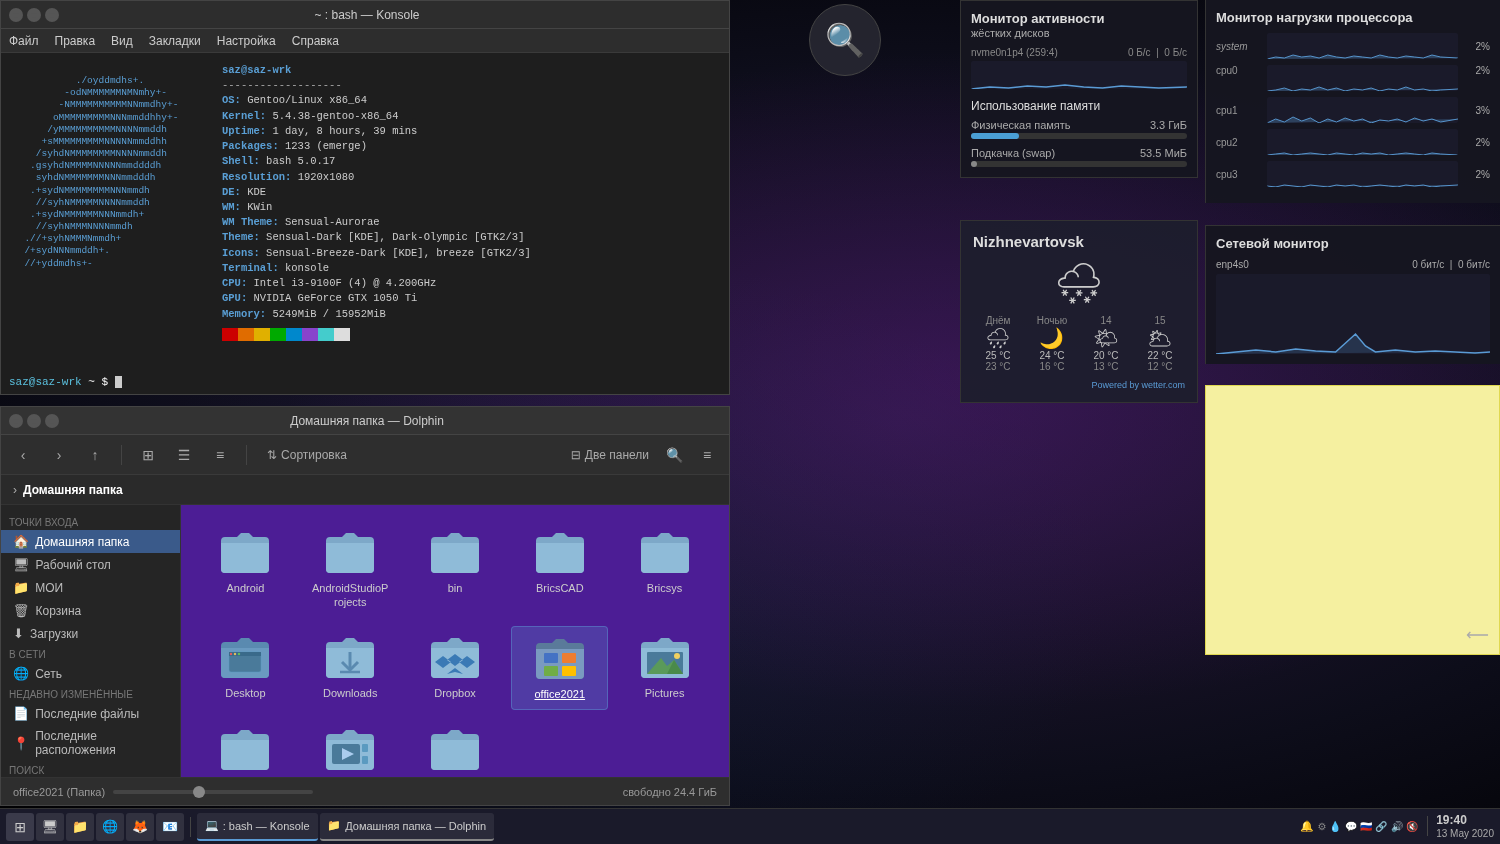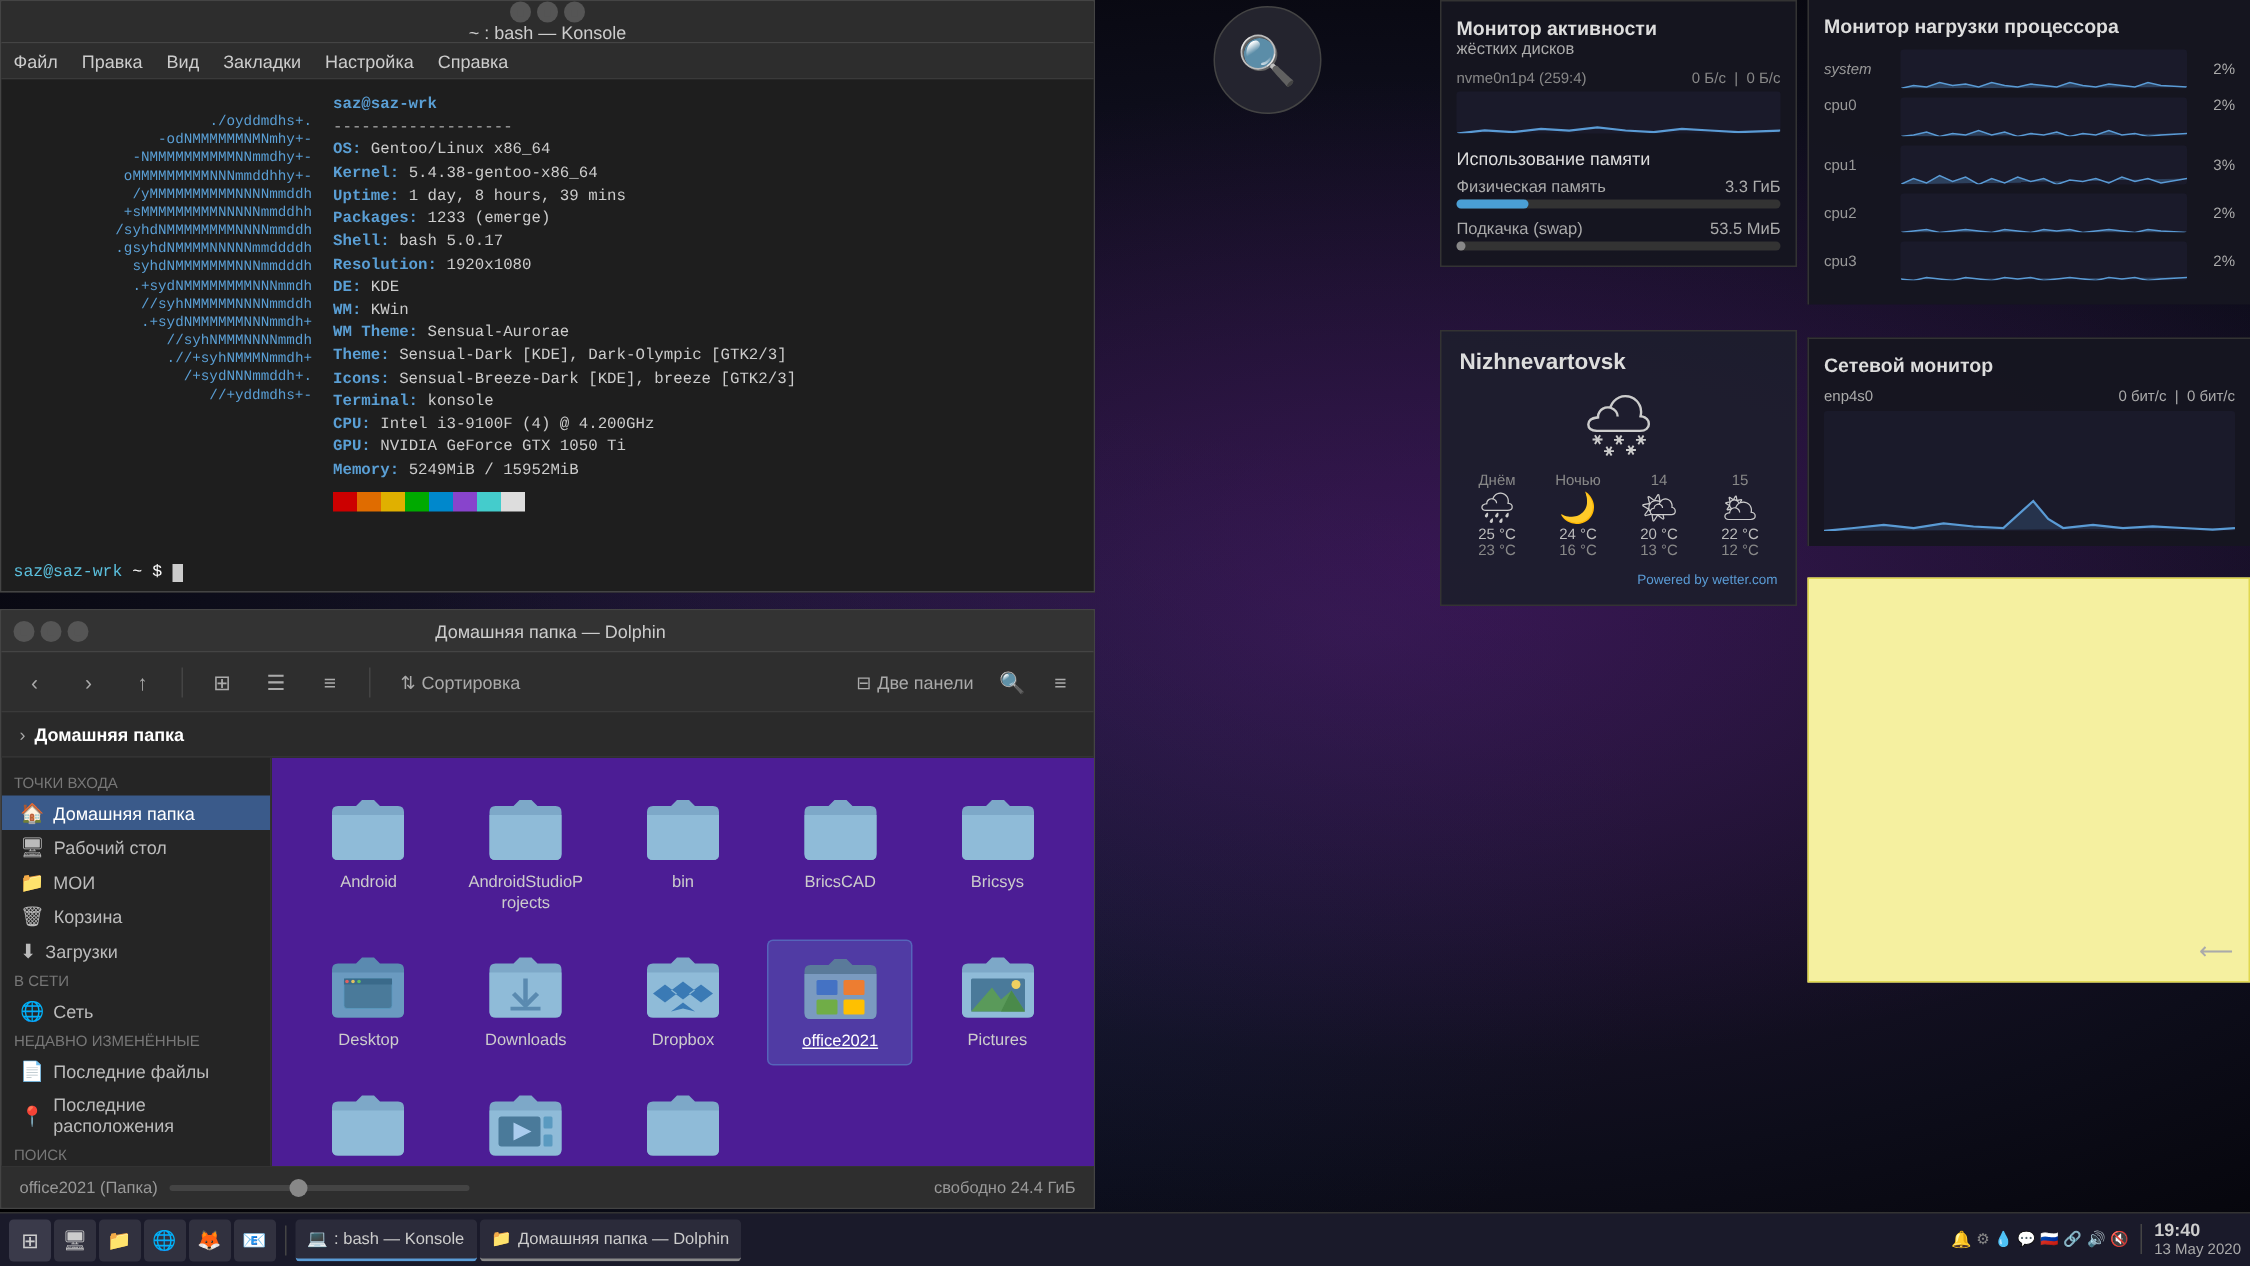--- a/index.html
+++ b/index.html
@@ -45,21 +45,20 @@
     }
     .window-titlebar {
       height: 28px;
       background: #2d2d2d;
       display: flex;
       align-items: center;
       justify-content: space-between;
       padding: 0 8px;
       border-bottom: 1px solid #444;
       flex-shrink: 0;
-      flex-direction: column;
     }
     .window-titlebar .title {
       flex: 1;
       text-align: center;
       color: #ccc;
       font-size: 12px;
     }
     .window-controls {
       display: flex;
       gap: 4px;
@@ -411,21 +410,21 @@
     <span>Файл</span>
     <span>Правка</span>
     <span>Вид</span>
     <span>Закладки</span>
     <span>Настройка</span>
     <span>Справка</span>
   </div>
   <div class="terminal-body">
     <div class="nf-container">
 
-      <div style="min-width:195px; font-family:'Courier New',monospace; font-size:9.5px; line-height:1.28; color:#5a9fd5; white-space:pre;text-align:right;">
+      <div style="min-width:195px; font-family:'Courier New',monospace; font-size:9.5px; line-height:1.28; color:#5a9fd5; white-space:pre;">
            ./oyddmdhs+.
          -odNMMMMMMNMNmhy+-
         -NMMMMMMMMMMNNmmdhy+-
        oMMMMMMMMMNNNmmddhhy+-
       /yMMMMMMMMMMNNNNmmddh
      +sMMMMMMMMMNNNNNmmddhh
     /syhdNMMMMMMMMNNNNmmddh
    .gsyhdNMMMMNNNNNmmddddh
     syhdNMMMMMMMNNNmmdddh
    .+sydNMMMMMMMMNNNmmdh

